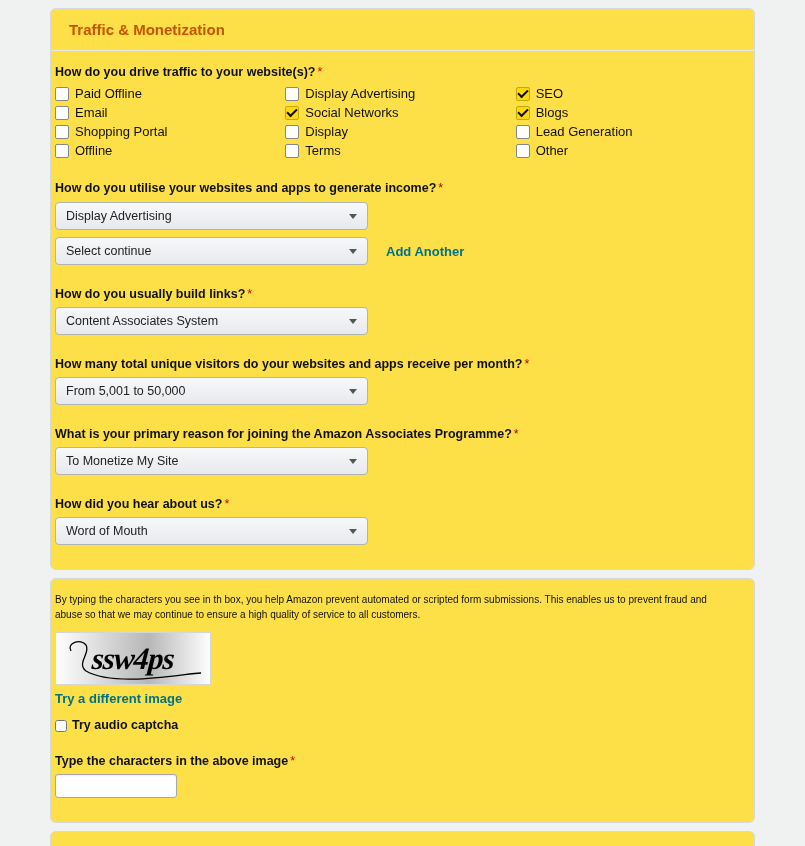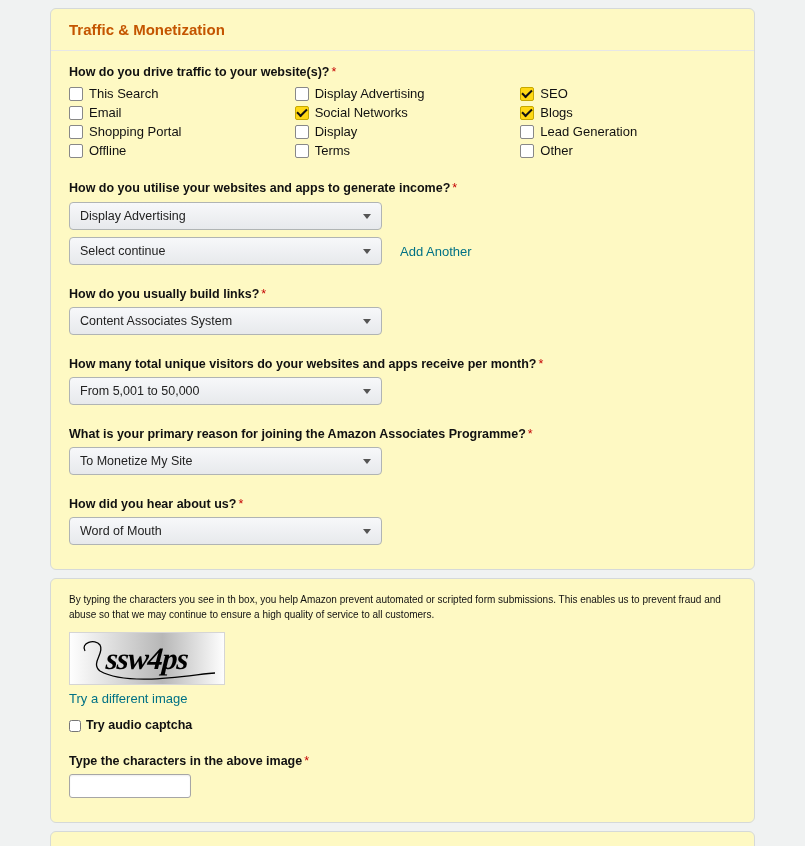--- a/index.html
+++ b/index.html
@@ -9,35 +9,35 @@
     font-size: 13px;
     color: #111;
     padding: 0;
   }
   .page {
     width: 805px;
     margin: 0 auto;
     padding: 0 50px 30px 50px;
   }
   .card {
-    background: #fef9c3;
+    background: #fde047;
     border: 1px solid #d5d9d9;
     border-radius: 6px;
     margin-top: 8px;
     overflow: hidden;
   }
   .card-header {
     padding: 12px 18px;
     border-bottom: 1px solid #e7e7e7;
     font-size: 15px;
     font-weight: 700;
     color: #c45500;
   }
   .card-body {
-    padding: 14px 18px 24px 18px;
+    padding: 14px 18px 24px 4px;
   }
   .question {
     margin-top: 22px;
   }
   .question:first-child { margin-top: 0; }
   .qlabel {
     font-size: 12.5px;
     font-weight: 700;
     color: #111;
     margin-bottom: 6px;
@@ -104,20 +104,21 @@
     display: flex;
     align-items: center;
     gap: 18px;
     margin-top: 7px;
   }
   .sel-row:first-of-type { margin-top: 0; }
   .link {
     color: #007185;
     font-size: 13px;
     cursor: pointer;
+    font-weight: bold;
   }
   .captcha-text {
     font-size: 10px;
     color: #111;
     line-height: 1.45;
     margin-bottom: 10px;
   }
   .captcha-img {
     width: 156px;
     height: 53px;
@@ -176,21 +177,21 @@
     <div class="card-header">Traffic &amp; Monetization</div>
     <div class="card-body">
 
       <div class="question">
         <div class="qlabel">
           <span>How do you drive traffic to your website(s)?</span><span class="req">*</span>
         </div>
         <div class="cb-grid" id="traffic-grid">
             <div class="cb-item">
               <span class="cbox"></span>
-              <span>This Search</span>
+              <span>Paid Offline</span>
             </div>
             <div class="cb-item">
               <span class="cbox"></span>
               <span>Display Advertising</span>
             </div>
             <div class="cb-item">
               <span class="cbox checked"></span>
               <span>SEO</span>
             </div>
             <div class="cb-item">

